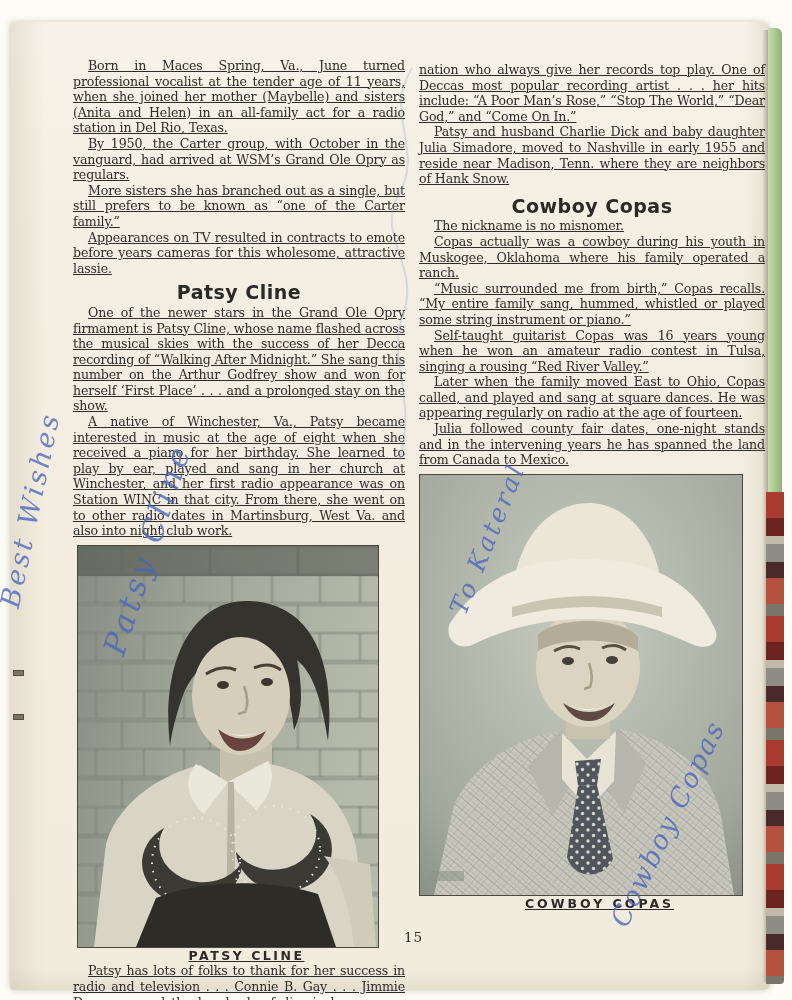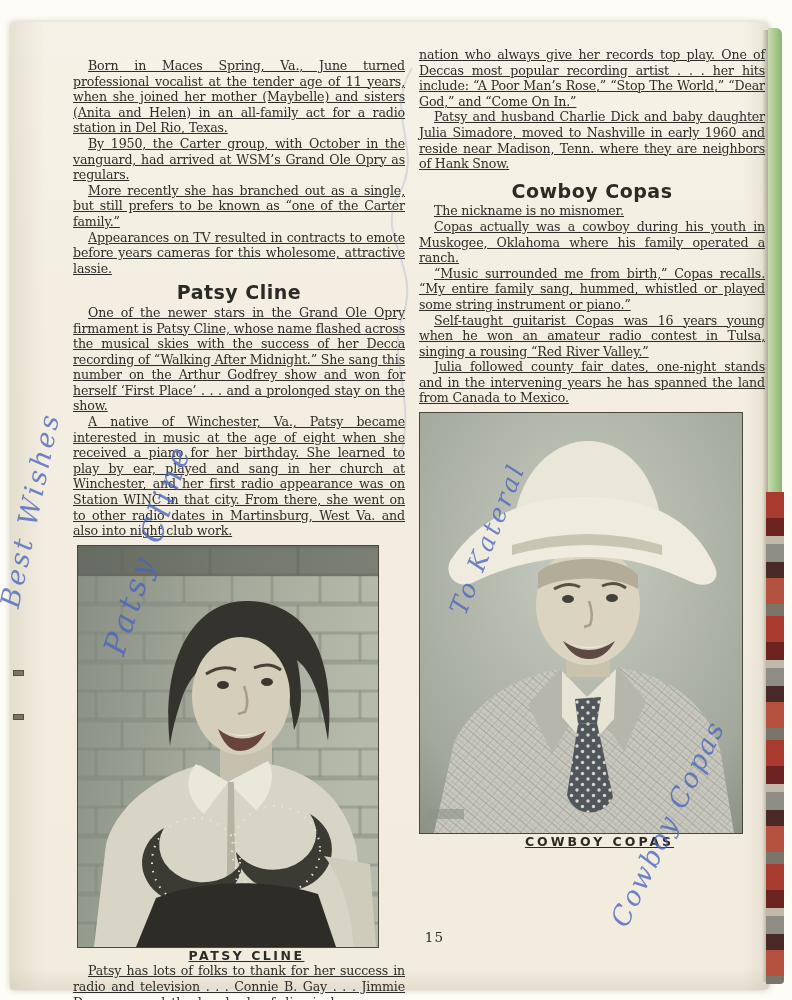--- a/index.html
+++ b/index.html
@@ -39,37 +39,37 @@
   }
   .staple{position:absolute;left:13px;width:9px;height:4px;background:#7b7464;border:1px solid #57503f;}
   
   .col{
     position:absolute;color:#2e2c28;
     font-size:12.6px;line-height:15.6px;text-align:justify;
     letter-spacing:-0.15px;
   }
   .col p{margin:0;text-indent:15px;text-decoration:underline;}
   .col-left{left:73px;top:58px;width:332px;}
-  .col-right{left:419px;top:47px;width:346px;}
+  .col-right{left:419px;top:62px;width:346px;}
   .col-right .first{text-indent:0;}
   h2.head{
     margin:9px 0 4px 0;text-align:center;text-indent:0;
     font-family:"DejaVu Sans", sans-serif;font-weight:bold;
     font-size:19px;letter-spacing:0.5px;color:#2b2a26;
   }
   .photo-wrap{margin-top:6px;}
   .photo{display:block;border:1px solid #4a473e;background:#9aa096;}
   .caption{
     font-family:"DejaVu Sans", sans-serif;font-weight:bold;
     font-size:12.5px;letter-spacing:2.5px;text-align:center;
     margin:5px 0 3px 0;text-indent:0;color:#2b2a26;
   }
   .pagenum{
     position:absolute;left:404px;top:929px;width:40px;
-    font-size:13.5px;color:#2e2c28;letter-spacing:1px;text-align:right;
+    font-size:13.5px;color:#2e2c28;letter-spacing:1px;
   }
   
   .ink{
     position:absolute;font-family:"DejaVu Serif", serif;font-style:italic;
     color:rgba(72,100,188,.78);white-space:nowrap;pointer-events:none;
   }
   .ink-patsy1{left:-6px;top:604px;font-size:27px;transform:rotate(-78deg);transform-origin:0 0;letter-spacing:3px;}
   .ink-patsy2{left:96px;top:648px;font-size:31px;transform:rotate(-72deg);transform-origin:0 0;letter-spacing:4px;}
   .ink-copas-to{left:444px;top:608px;font-size:25px;transform:rotate(-68deg);transform-origin:0 0;letter-spacing:3px;}
   .ink-copas-sig{left:604px;top:918px;font-size:27px;transform:rotate(-64deg);transform-origin:0 0;letter-spacing:2px;}
@@ -82,21 +82,21 @@
 
 <div class="edge-seam"></div>
 <div class="edge-green"></div>
 <div class="edge-collage"></div>
 <div class="staple" style="top:670px"></div>
 <div class="staple" style="top:714px"></div>
 
 <div class="col col-left">
   <p>Born in Maces Spring, Va., June turned professional vocalist at the tender age of 11 years, when she joined her mother (Maybelle) and sisters (Anita and Helen) in an all-family act for a radio station in Del Rio, Texas.</p>
   <p>By 1950, the Carter group, with October in the vanguard, had arrived at WSM’s Grand Ole Opry as regulars.</p>
-  <p>More recently she has branched out as a single, but still prefers to be known as “one of the Carter family.”</p>
+  <p>More sisters she has branched out as a single, but still prefers to be known as “one of the Carter family.”</p>
   <p>Appearances on TV resulted in contracts to emote before years cameras for this wholesome, attractive lassie.</p>
 
   <h2 class="head">Patsy Cline</h2>
 
   <p>One of the newer stars in the Grand Ole Opry firmament is Patsy Cline, whose name flashed across the musical skies with the success of her Decca recording of “Walking After Midnight.”  She sang this number on the Arthur Godfrey show and won for herself ‘First Place’ . . . and a prolonged stay on the show.</p>
   <p>A native of Winchester, Va., Patsy became interested in music at the age of eight when she received a piano for her birthday.  She learned to play by ear, played and sang in her church at Winchester, and her first radio appearance was on Station WINC in that city. From there, she went on to other radio dates in Martinsburg, West Va. and also into night club work.</p>
 
   <div class="photo-wrap" style="margin-left:4px;width:302px">
     <svg class="photo" width="300" height="401" viewBox="0 0 300 401">
       <defs>
@@ -139,28 +139,29 @@
       <path d="M58 401 L78 352 C128 332 196 334 240 348 L258 401 Z" fill="#2d2c27"></path>
       <path d="M246 310 C262 330 272 360 276 401 L298 401 L292 318 Z" fill="#cfccbc"></path>
     </svg>
   </div>
   <p class="caption">PATSY CLINE</p>
   <p>Patsy has lots of folks to thank for her success in radio and television . . . Connie B. Gay . . . Jimmie Dean . . . and the hundreds of disc jockeys across the</p>
 </div>
 
 <div class="col col-right">
   <p class="first">nation who always give her records top play.  One of Deccas most popular recording artist . . . her hits include: “A Poor Man’s Rose,” “Stop The World,” “Dear God,” and “Come On In.”</p>
-  <p>Patsy and husband Charlie Dick and baby daughter Julia Simadore, moved to Nashville in early 1960 and reside near Madison, Tenn. where they are neighbors of Hank Snow.</p>
+  <p>Patsy and husband Charlie Dick and baby daughter Julia Simadore, moved to Nashville in early 1955 and reside near Madison, Tenn. where they are neighbors of Hank Snow.</p>
 
   <h2 class="head" style="margin-top:12px">Cowboy Copas</h2>
 
   <p>The nickname is no misnomer.</p>
   <p>Copas actually was a cowboy during his youth in Muskogee, Oklahoma where his family operated a ranch.</p>
   <p>“Music surrounded me from birth,” Copas recalls. “My entire family sang, hummed, whistled or played some string instrument or piano.”</p>
   <p>Self-taught guitarist Copas was 16 years young when he won an amateur radio contest in Tulsa, singing a rousing “Red River Valley.”</p>
+  <p>Later when the family moved East to Ohio, Copas called, and played and sang at square dances.  He was appearing regularly on radio at the age of fourteen.</p>
   <p>Julia followed county fair dates, one-night stands and in the intervening years he has spanned the land from Canada to Mexico.</p>
 
   <div class="photo-wrap" style="width:324px">
     <svg class="photo" width="322" height="420" viewBox="0 0 322 420">
       <defs>
         <radialGradient id="cbg" cx="0.5" cy="0.35" r="0.9">
           <stop offset="0" stop-color="#c8ccc0"></stop>
             <stop offset="0.7" stop-color="#a3a89c"></stop>
             <stop offset="1" stop-color="#82877b"></stop>
         </radialGradient>

